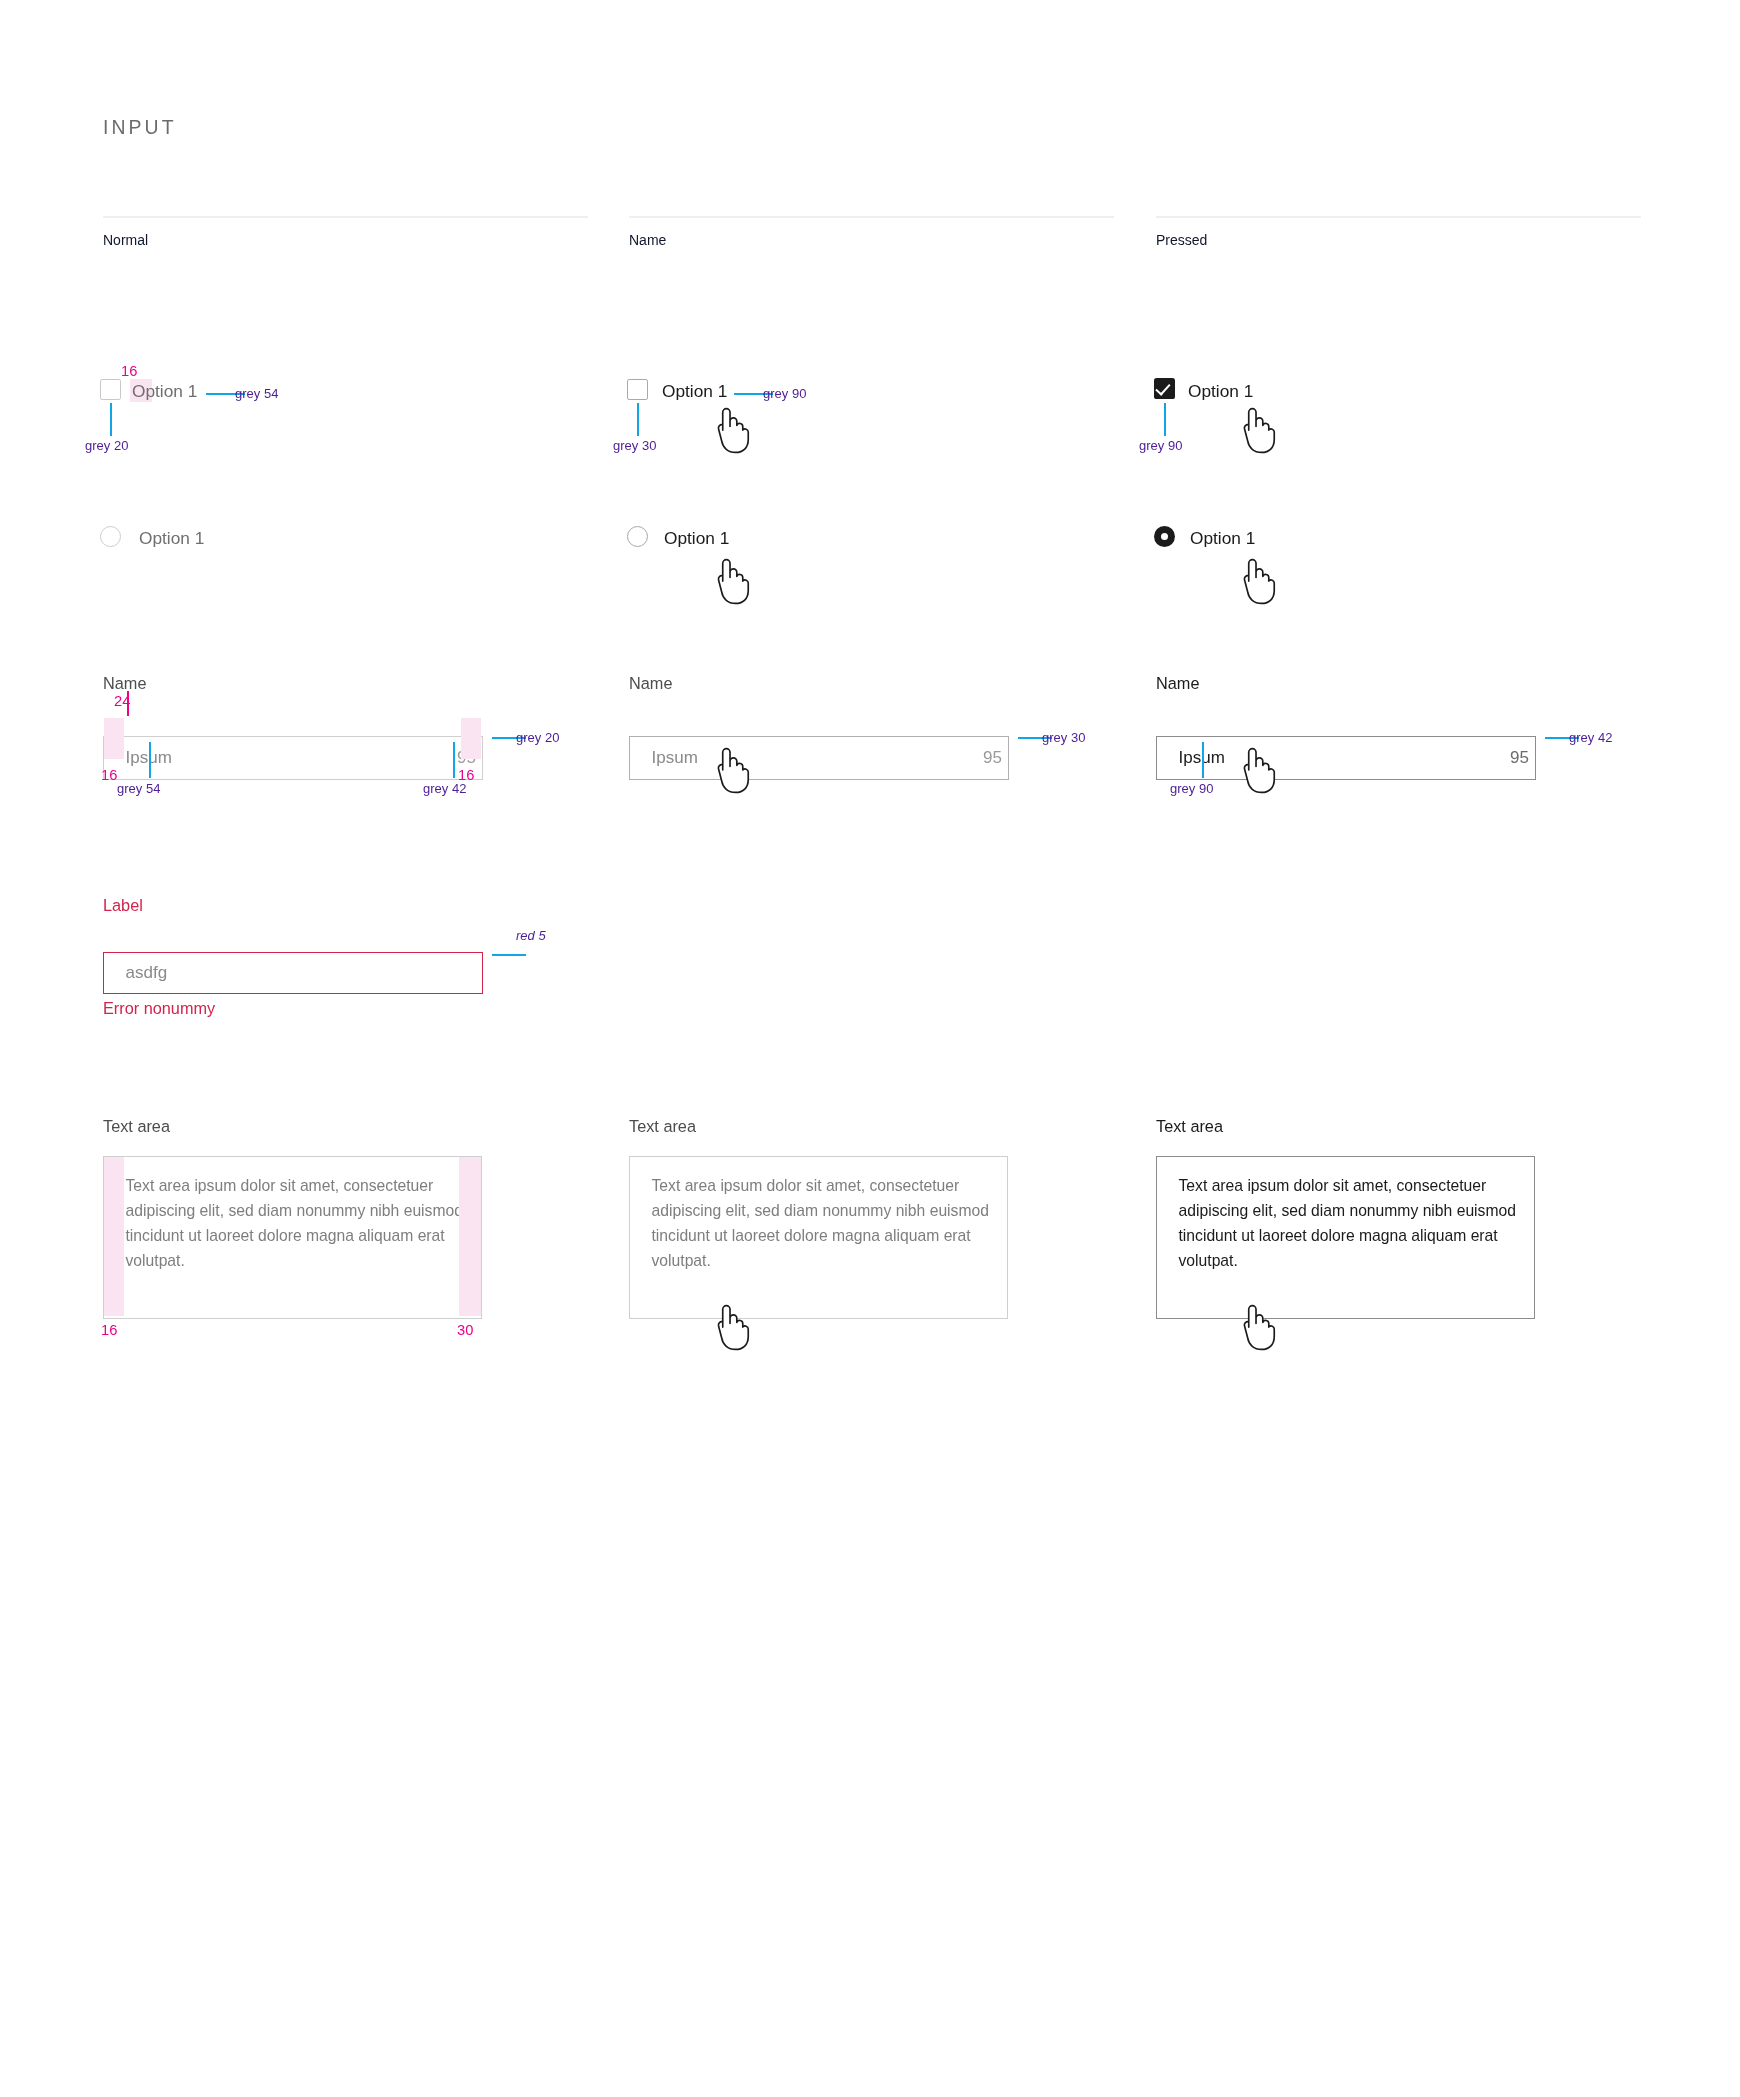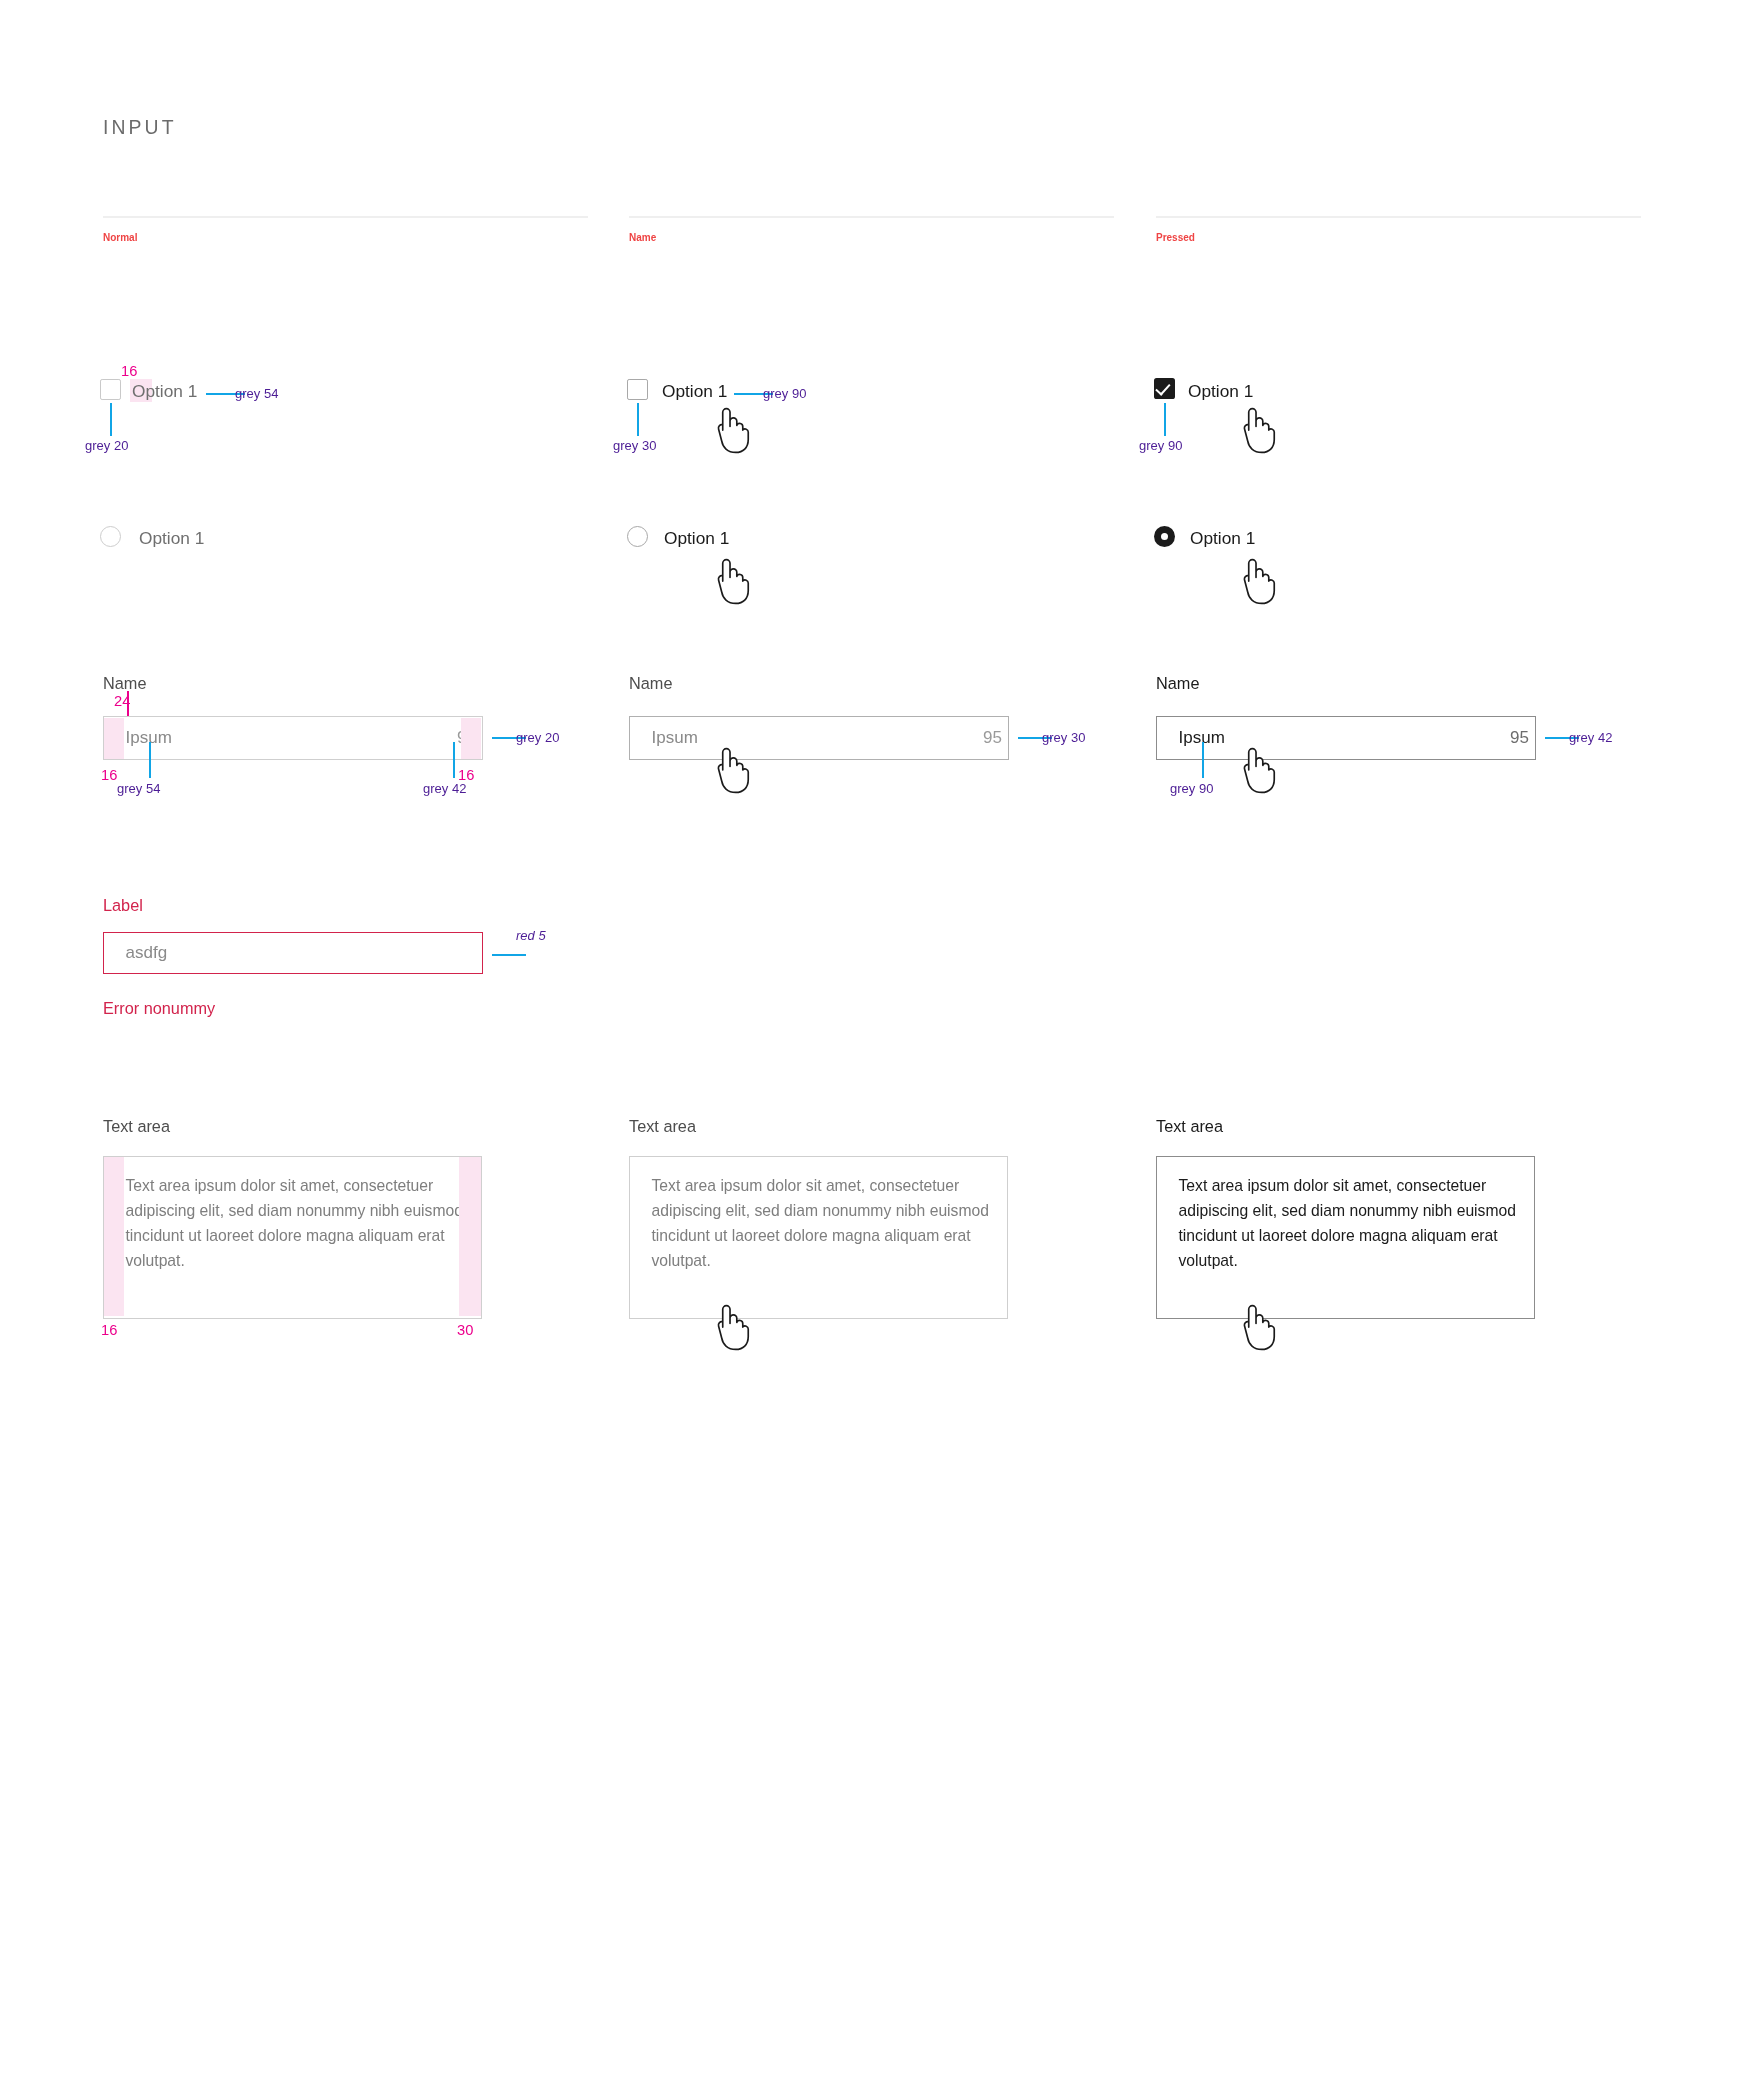--- a/index.html
+++ b/index.html
@@ -31,23 +31,23 @@
     width: 485px;
     background: #efefef;
   }
   .col-rule.r1 { left: 103px; }
   .col-rule.r2 { left: 629px; }
   .col-rule.r3 { left: 1156px; width: 485px; }
 
   .col-head {
     position: absolute;
     top: 232px;
-    font-size: 10px;
-    color: #ef4444;
-    font-weight: 700;
+    font-size: 14px;
+    color: #0f172a;
+    font-weight: 400;
   }
   .col-head.h1 { left: 103px; }
   .col-head.h2 { left: 629px; }
   .col-head.h3 { left: 1156px; }
 
   
   .cb {
     position: absolute;
     width: 21px; height: 21px;
     border: 1.6px solid #c9c9c9;
@@ -135,20 +135,21 @@
     white-space: nowrap;
   }
   .field-label.dark { color: #1b1b1b; }
   .field-label.err  { color: #d2234c; }
 
   .txtfield {
     position: absolute;
     height: 44px;
     border: 1.6px solid #cfcfcf;
     background: #ffffff;
+    margin-top: 20px;
   }
   .txtfield.hover   { border-color: #b0b0b0; }
   .txtfield.pressed { border-color: #8c8c8c; }
   .txtfield.error   { border-color: #d2234c; }
 
   .tf-value {
     position: absolute;
     left: 21.5px; top: 50%;
     transform: translateY(-50%);
     font-size: 17px;

